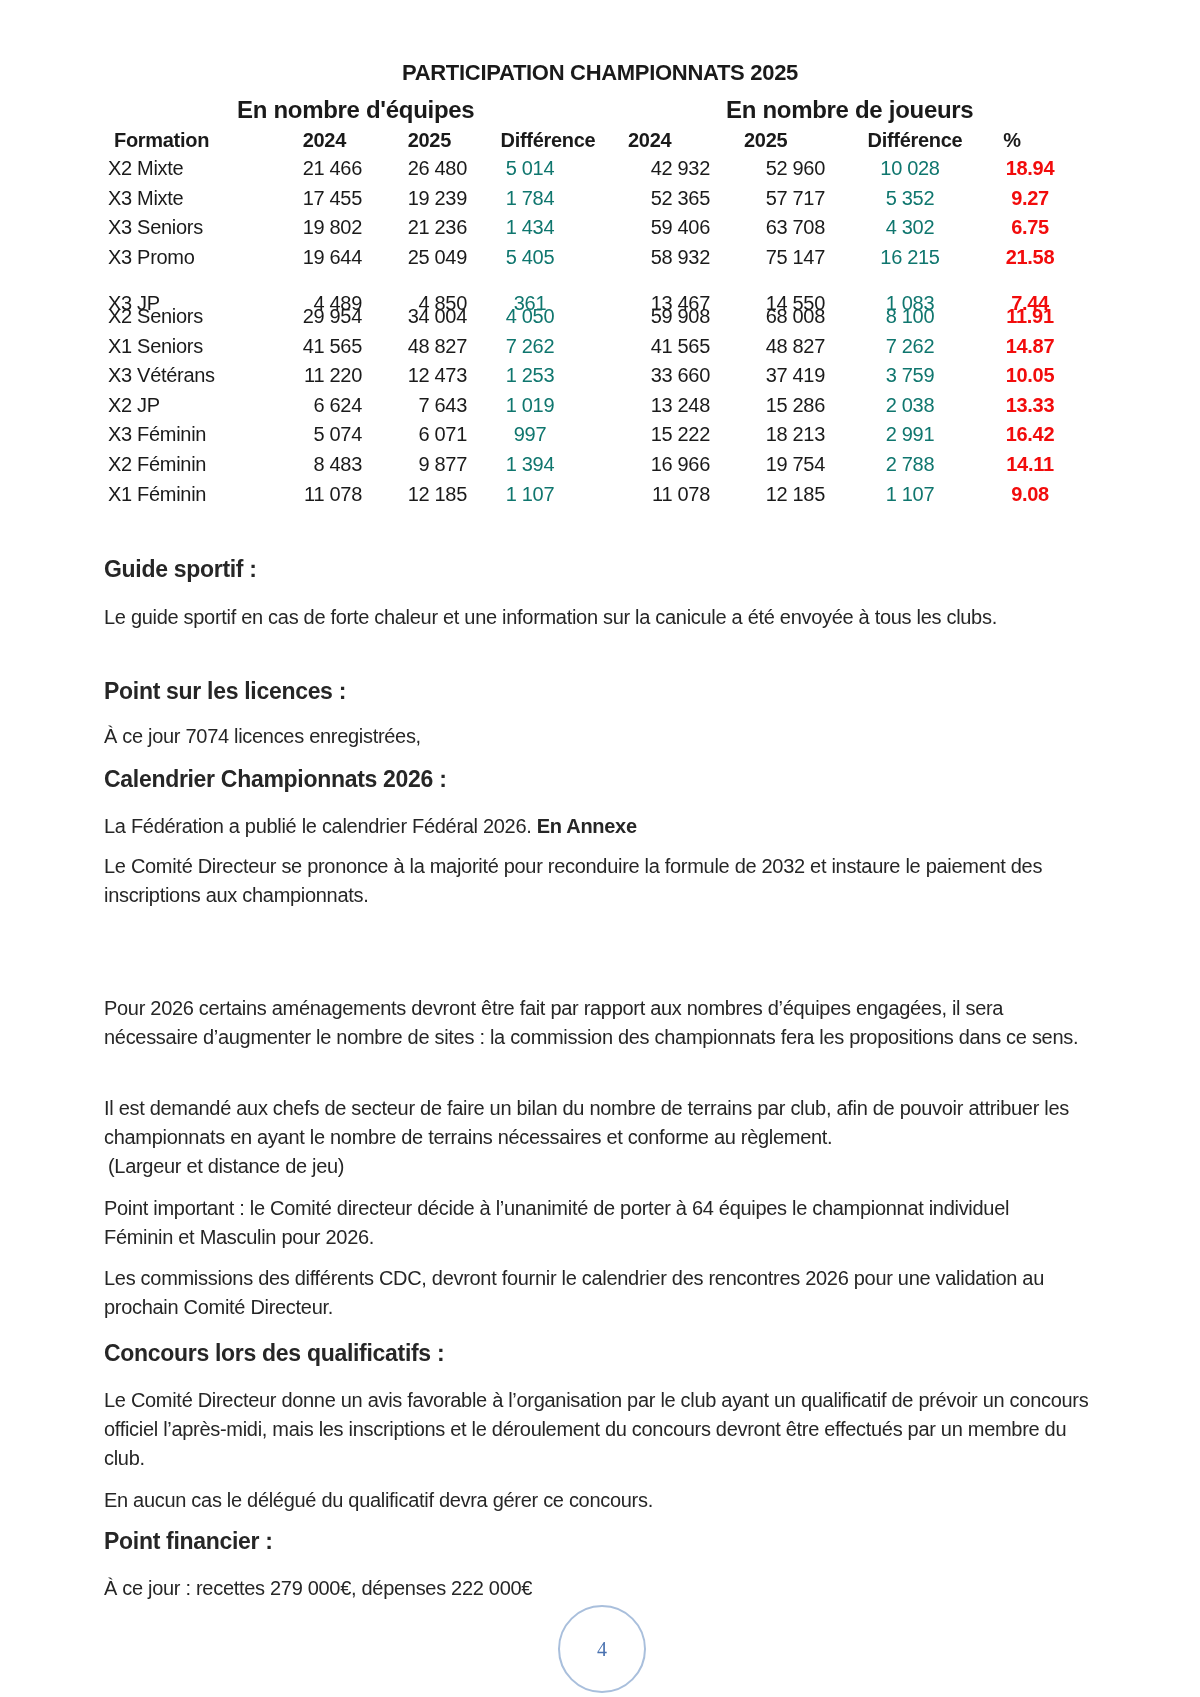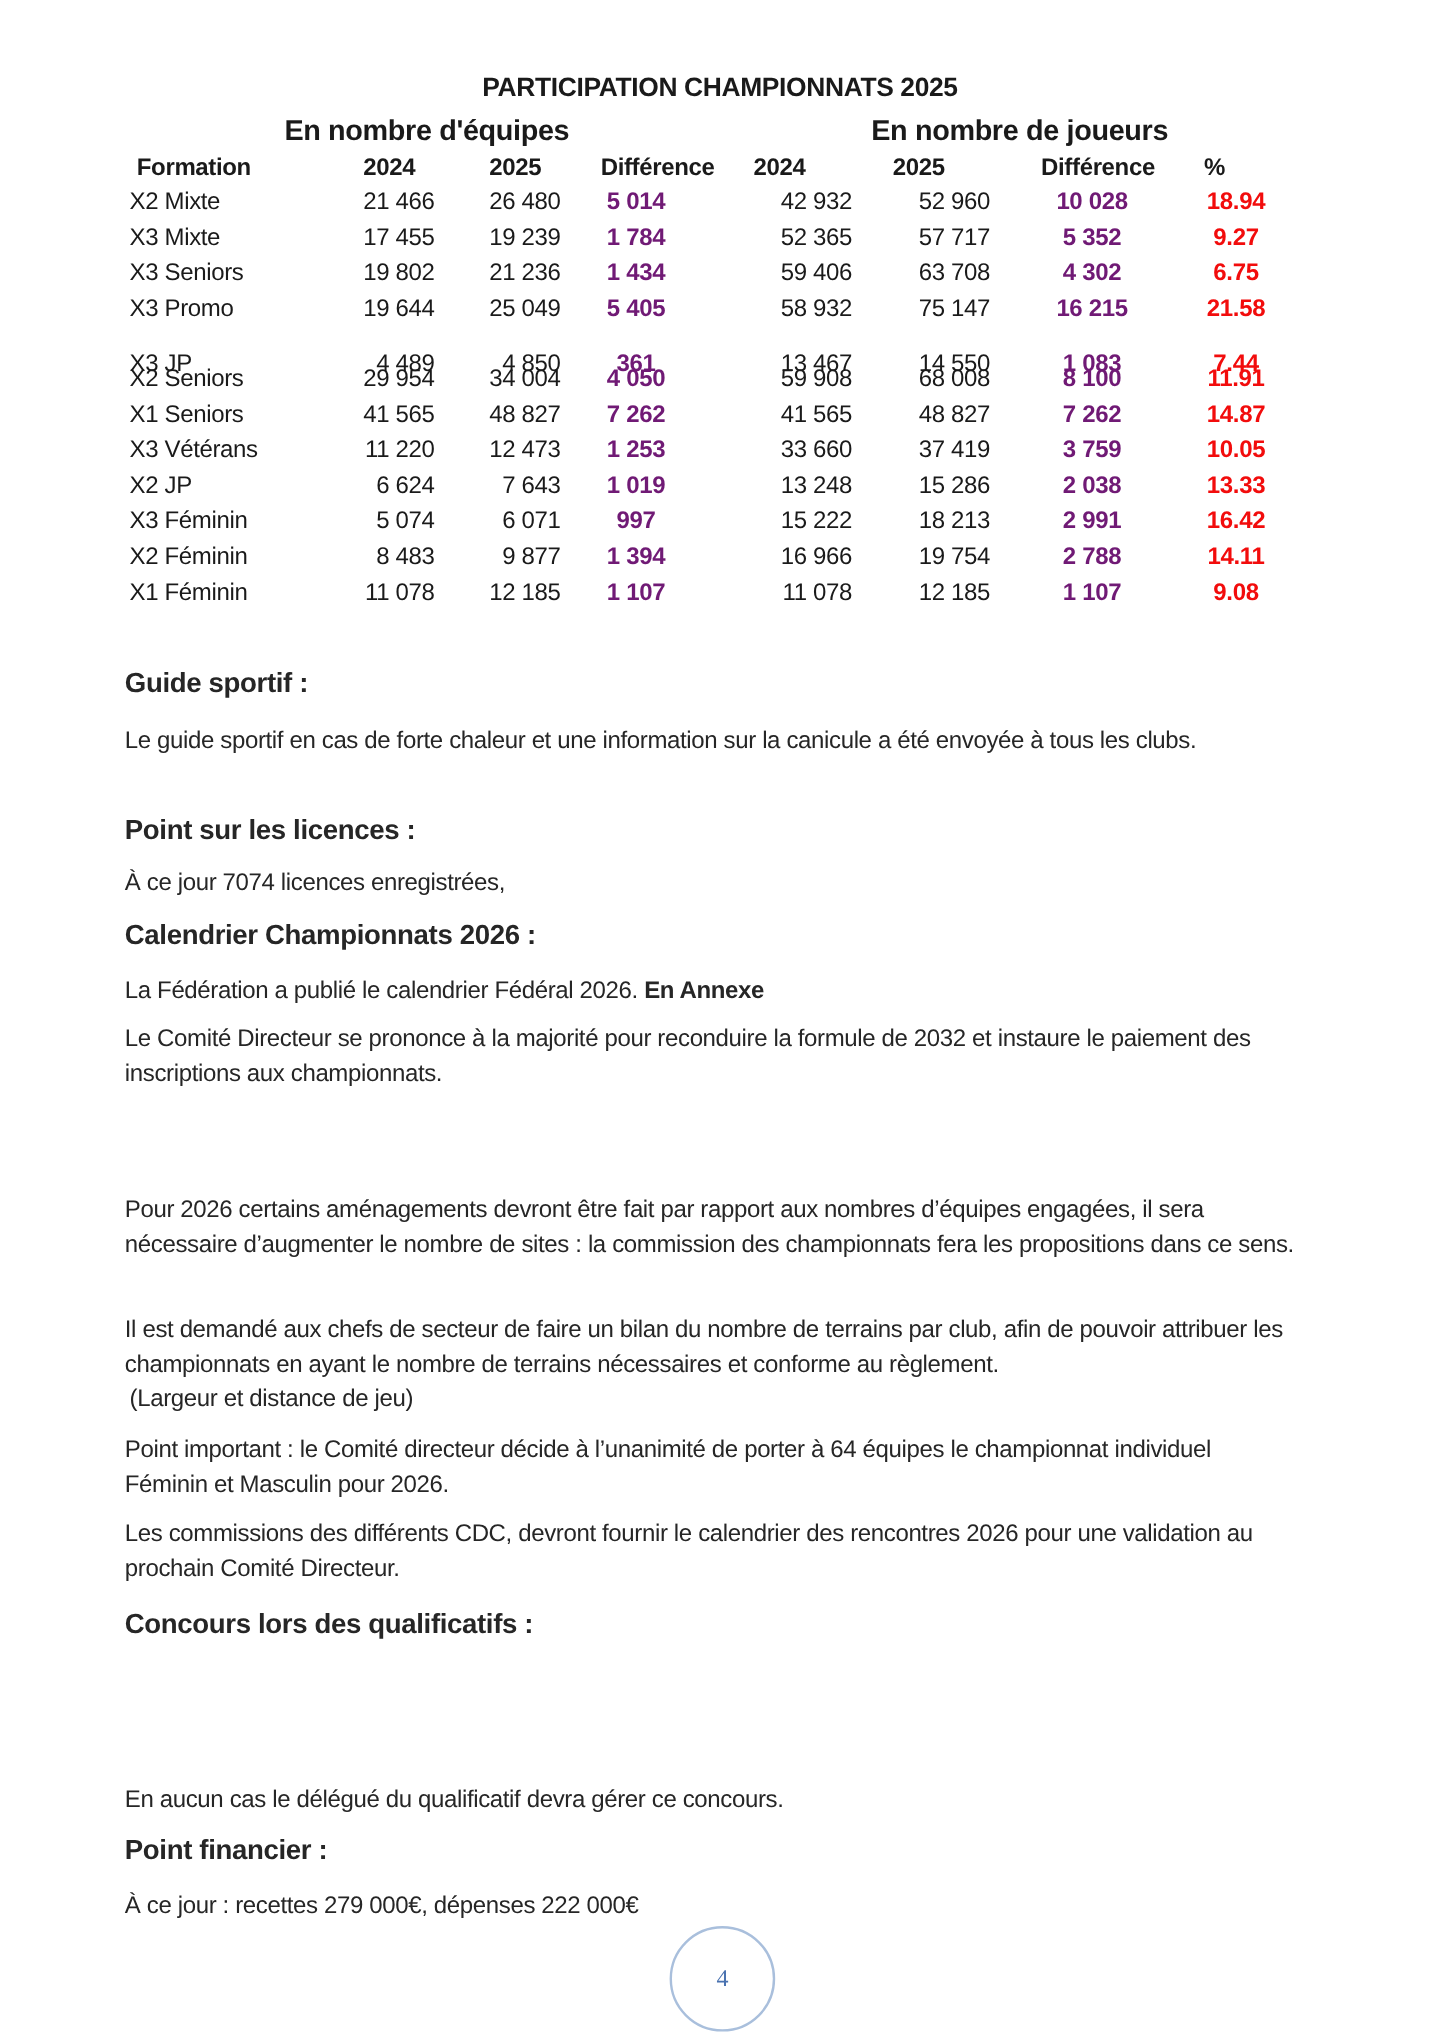--- a/index.html
+++ b/index.html
@@ -18,21 +18,21 @@
     .cell { position: absolute; top: 0; white-space: nowrap; }
     .c-name { left: 108px; }
     .r { text-align: right; }
     .c-t24 { left: 270px; width: 92px; }
     .c-t25 { left: 375px; width: 92px; }
     .c-td  { left: 476px; width: 108px; text-align: center; }
     .c-p24 { left: 610px; width: 100px; }
     .c-p25 { left: 725px; width: 100px; }
     .c-pd  { left: 850px; width: 120px; text-align: center; }
     .c-pct { left: 990px; width: 80px; text-align: center; }
-    .green { color: #701a75; font-weight: bold; }
+    .green { color: #0f766e; font-weight: normal; }
     .red { color: #f20c0c; font-weight: bold; }
 
     
     .sec { position: absolute; left: 104px; width: 1000px; }
     .h { font-weight: bold; font-size: 23px; color: #262626; letter-spacing: -0.3px; }
     .p { font-size: 20px; line-height: 29px; color: #262626; letter-spacing: -0.3px; }
     .p.just { text-align: justify; width: 995px; }
     .p b { font-weight: bold; }
 
     .pagenum { position: absolute; left: 558px; top: 1605px; width: 88px; height: 88px;
@@ -195,19 +195,20 @@
     <b>En Annexe</b>
   </div>
   <div class="sec p" style="top:852px;width:980px">Le Comité Directeur se prononce à la majorité pour reconduire la formule de 2032 et instaure le paiement des inscriptions aux championnats.</div>
   <div class="sec p" style="top:994px;width:995px">Pour 2026 certains aménagements devront être fait par rapport aux nombres d’équipes engagées, il sera nécessaire d’augmenter le nombre de sites : la commission des championnats fera les propositions dans ce sens.</div>
   <div class="sec p" style="top:1094px;width:995px">Il est demandé aux chefs de secteur de faire un bilan du nombre de terrains par club, afin de pouvoir attribuer les championnats en ayant le nombre de terrains nécessaires et conforme au règlement.</div>
   <div class="sec p" style="top:1152px;left:108px">(Largeur et distance de jeu)</div>
   <div class="sec p" style="top:1194px;width:960px">Point important : le Comité directeur décide à l’unanimité de porter à 64 équipes le championnat individuel Féminin et Masculin pour 2026.</div>
   <div class="sec p" style="top:1264px;width:960px">Les commissions des différents CDC, devront fournir le calendrier des rencontres 2026 pour une validation au prochain Comité Directeur.</div>
 
   <div class="sec h" style="top:1340px">Concours lors des qualificatifs :</div>
+  <div class="sec p" style="top:1386px;width:995px">Le Comité Directeur donne un avis favorable à l’organisation par le club ayant un qualificatif de prévoir un concours officiel l’après-midi, mais les inscriptions et le déroulement du concours devront être effectués par un membre du club.</div>
   <div class="sec p" style="top:1486px">En aucun cas le délégué du qualificatif devra gérer ce concours.</div>
 
   <div class="sec h" style="top:1528px">Point financier :</div>
   <div class="sec p" style="top:1574px">À ce jour : recettes 279 000€, dépenses 222 000€</div>
 
   <div class="pagenum">4</div>
 </div>
 
 </body></html>

